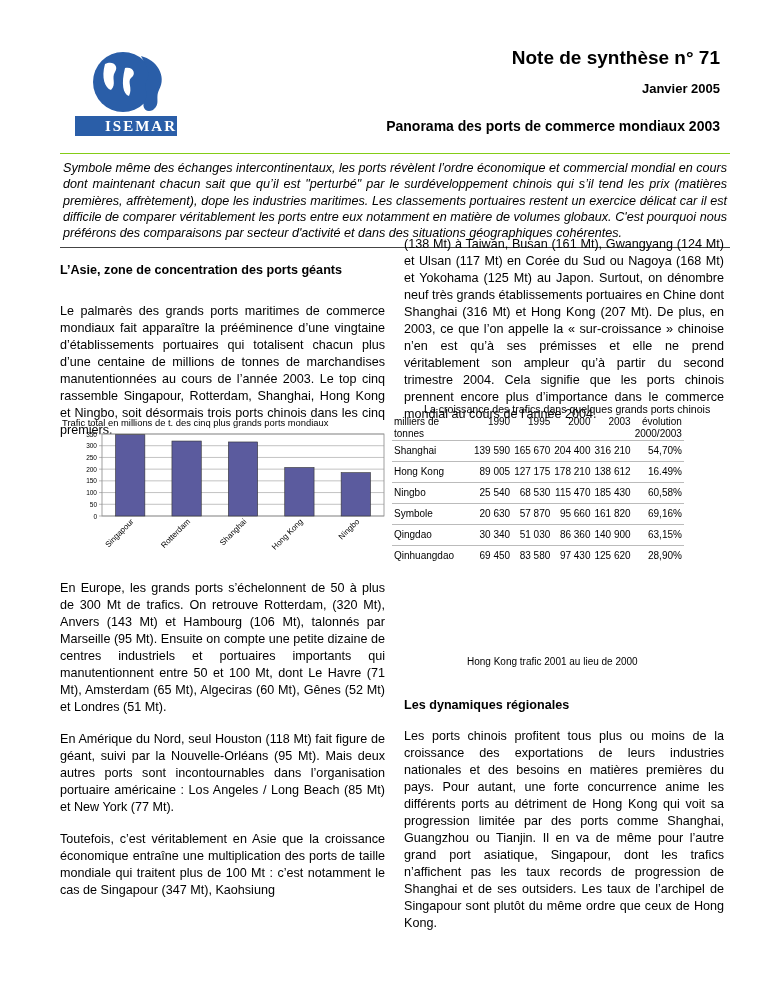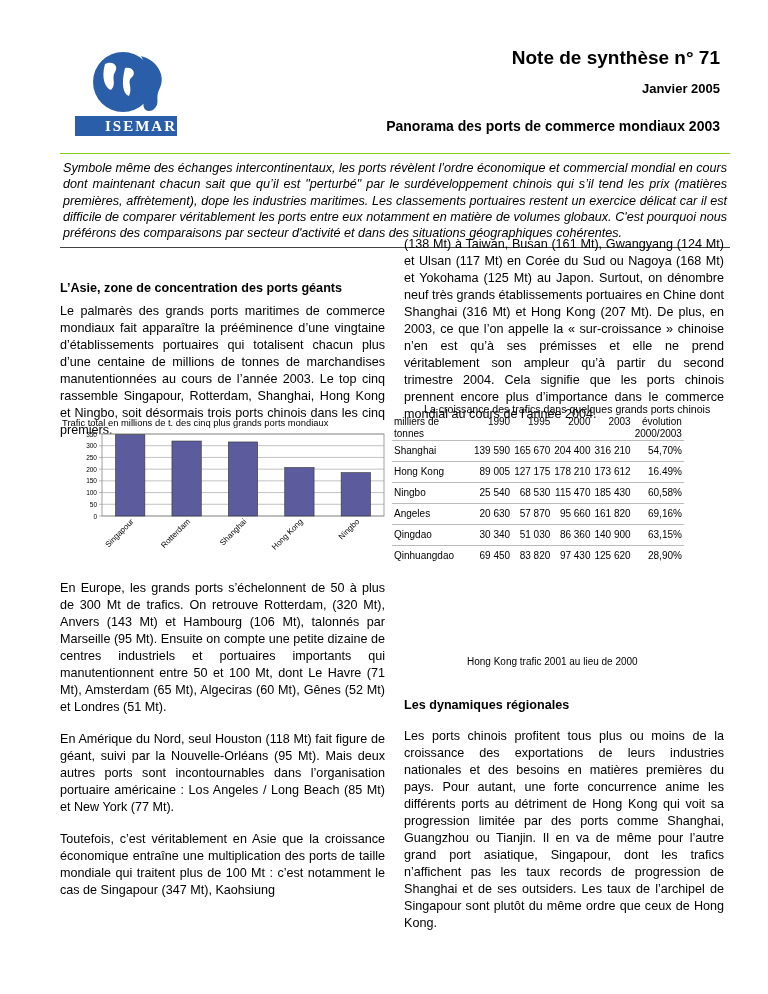--- a/index.html
+++ b/index.html
@@ -58,21 +58,21 @@
   </svg>
   <div class="logo-band">ISEMAR</div>
 </div>
 
 <div class="hdr-title">Note de synthèse n° 71</div>
 <div class="hdr-date">Janvier 2005</div>
 <div class="hdr-sub">Panorama des ports de commerce mondiaux 2003</div>
 
 <div class="abstract">Symbole même des échanges intercontinentaux, les ports révèlent l’ordre économique et commercial mondial en cours dont maintenant chacun sait que qu’il est "perturbé" par le surdéveloppement chinois qui s’il tend les prix (matières premières, affrètement), dope les industries maritimes. Les classements portuaires restent un exercice délicat car il est difficile de comparer véritablement les ports entre eux notamment en matière de volumes globaux. C'est pourquoi nous préférons des comparaisons par secteur d'activité et dans des situations géographiques cohérentes.</div>
 
-<div class="col col-left" style="top:280px;">
+<div class="col col-left" style="top:262px;">
   <span class="h">L’Asie, zone de concentration des ports géants</span>
 </div>
 <div class="col col-left" style="top:303px;"> Le palmarès des grands ports maritimes de commerce mondiaux fait apparaître la prééminence d’une vingtaine d’établissements portuaires qui totalisent chacun plus d’une centaine de millions de tonnes de marchandises manutentionnées au cours de l’année 2003. Le top cinq rassemble Singapour, Rotterdam, Shanghai, Hong Kong et Ningbo, soit désormais trois ports chinois dans les cinq premiers.</div>
 
 <div class="chart-title">Trafic total en millions de t. des cinq plus grands ports mondiaux</div>
 <svg class="chart" id="chart" viewBox="0 0 330 130">
     <rect x="42" y="2" width="282" height="82" fill="#fff" stroke="#888" stroke-width="0.8"></rect>
     <line x1="42" x2="324" y1="84" y2="84" stroke="#999" stroke-width="0.6"></line>
     <line x1="39" x2="42" y1="84" y2="84" stroke="#888" stroke-width="0.6"></line>
     <text x="37" y="86.5" text-anchor="end" font-size="6.5" font-family="Liberation Sans, sans-serif">0</text>
@@ -138,51 +138,51 @@
         <td class="num">165 670</td>
         <td class="num">204 400</td>
         <td class="num">316 210</td>
         <td class="num">54,70%</td>
       </tr>
       <tr class="row">
         <td class="name">Hong Kong</td>
         <td class="num">89 005</td>
         <td class="num">127 175</td>
         <td class="num">178 210</td>
-        <td class="num">173 612</td>
+        <td class="num">138 612</td>
         <td class="num">16.49%</td>
       </tr>
       <tr class="row">
         <td class="name">Ningbo</td>
         <td class="num">25 540</td>
         <td class="num">68 530</td>
         <td class="num">115 470</td>
         <td class="num">185 430</td>
         <td class="num">60,58%</td>
       </tr>
       <tr class="row">
-        <td class="name">Angeles</td>
+        <td class="name">Symbole</td>
         <td class="num">20 630</td>
         <td class="num">57 870</td>
         <td class="num">95 660</td>
         <td class="num">161 820</td>
         <td class="num">69,16%</td>
       </tr>
       <tr class="row">
         <td class="name">Qingdao</td>
         <td class="num">30 340</td>
         <td class="num">51 030</td>
         <td class="num">86 360</td>
         <td class="num">140 900</td>
         <td class="num">63,15%</td>
       </tr>
       <tr class="row">
         <td class="name">Qinhuangdao</td>
         <td class="num">69 450</td>
-        <td class="num">83 820</td>
+        <td class="num">83 580</td>
         <td class="num">97 430</td>
         <td class="num">125 620</td>
         <td class="num">28,90%</td>
       </tr>
     </tbody>
 </table>
 <div class="tbl-note">Hong Kong trafic 2001 au lieu de 2000</div>
 
 <div class="col col-right" style="top:697px;">
   <span class="h">Les dynamiques régionales</span>

